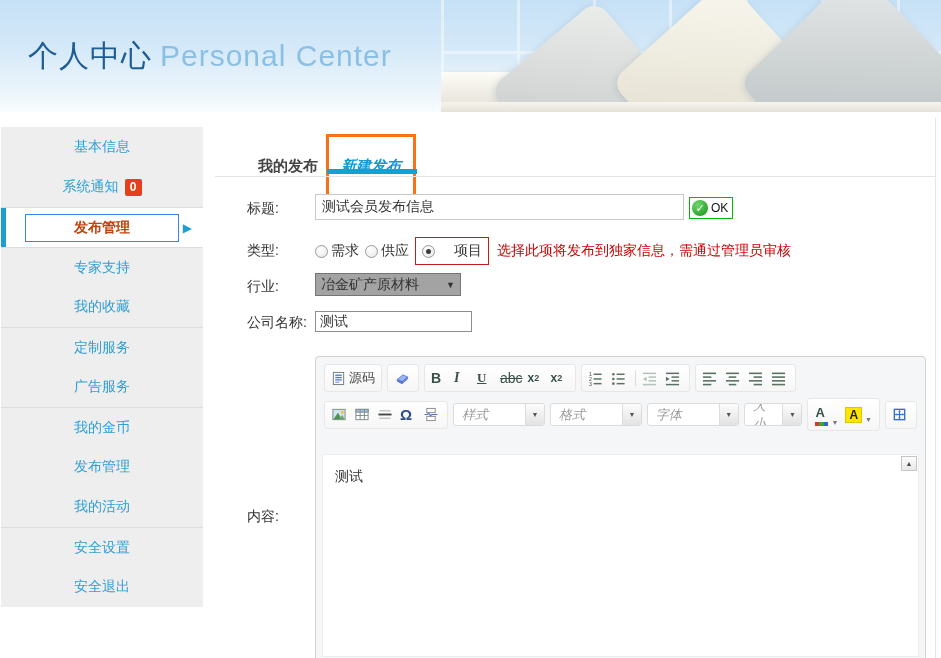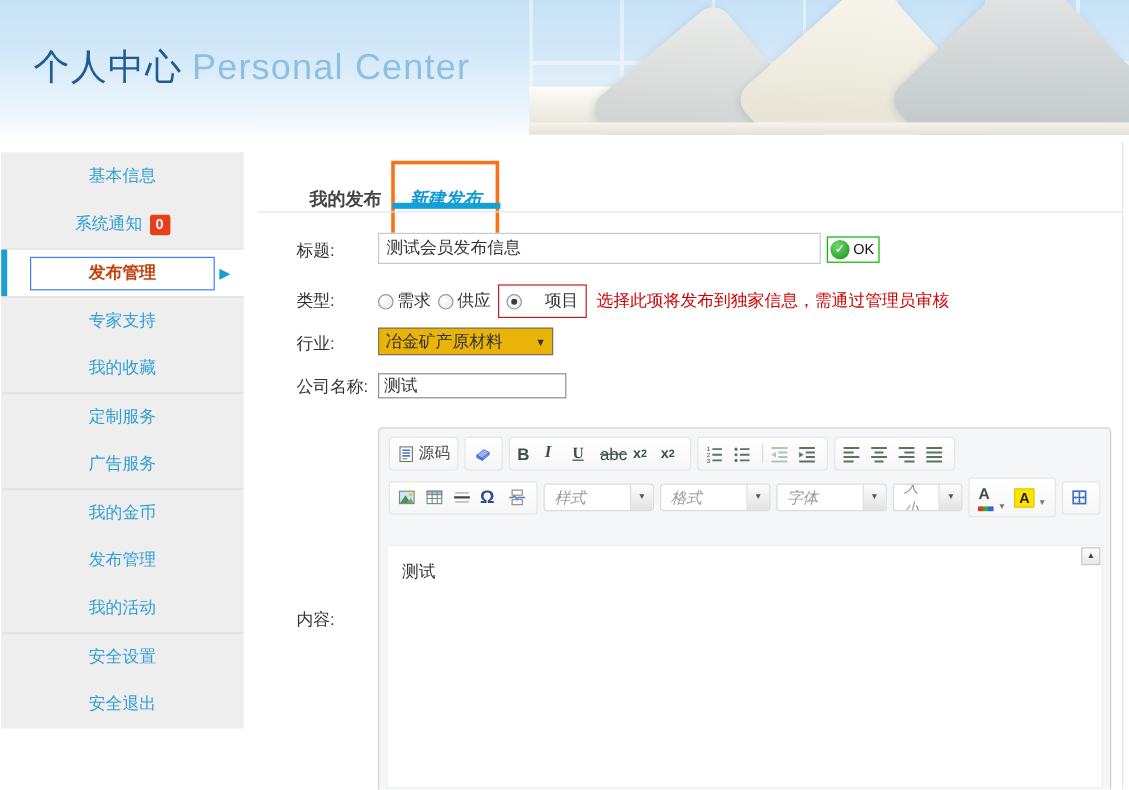--- a/index.html
+++ b/index.html
@@ -72,21 +72,21 @@
   .type-row { position:absolute; left:100px; top:125px; display:flex; align-items:center; font-size:14px; }
   .rdo-wrap { display:inline-flex; align-items:center; margin-right:6px; cursor:pointer; }
   .rdo { width:13px; height:13px; border-radius:50%; border:1px solid #9a9a9a;
     background:radial-gradient(circle at 35% 30%, #fff, #e6e6e6); margin-right:3px; position:relative; }
   .rdo.checked::after { content:""; position:absolute; left:3px; top:3px; width:5px; height:5px; border-radius:50%; background:#3c3c3c; }
   .proj-red-box { display:inline-flex; align-items:center; border:1px solid #c51b1b; padding:4px 6px; margin-right:8px; }
   .proj-red-box .rdo-wrap { margin-right:0;gap:16px; }
   .type-hint { color:#cc0000; font-size:14px; white-space:nowrap; }
 
   .industry-select { position:absolute; left:100px; top:161px; width:146px; height:23px;
-    border:1px solid #757575; background:#eab308; display:flex; align-items:center; font-size:14px;
+    border:1px solid #757575; background:#a3a3a3; display:flex; align-items:center; font-size:14px;
     padding:0 5px; cursor:pointer; }
   .industry-select .sel-text { flex:1; }
   .sel-arrow { font-size:9px; color:#333; margin-left:4px; }
 
   .company-input { position:absolute; left:100px; top:199px; width:157px; height:21px;
     border:1px solid #8e8e8e; font-size:14px; padding:0 4px; color:#333; font-family:inherit; }
 
   
   .editor { position:absolute; left:100px; top:244px; width:611px; height:312px;
     border:1px solid #d1d1d1; border-radius:4px; background:#f4f6f7; display:flex; flex-direction:column; }

